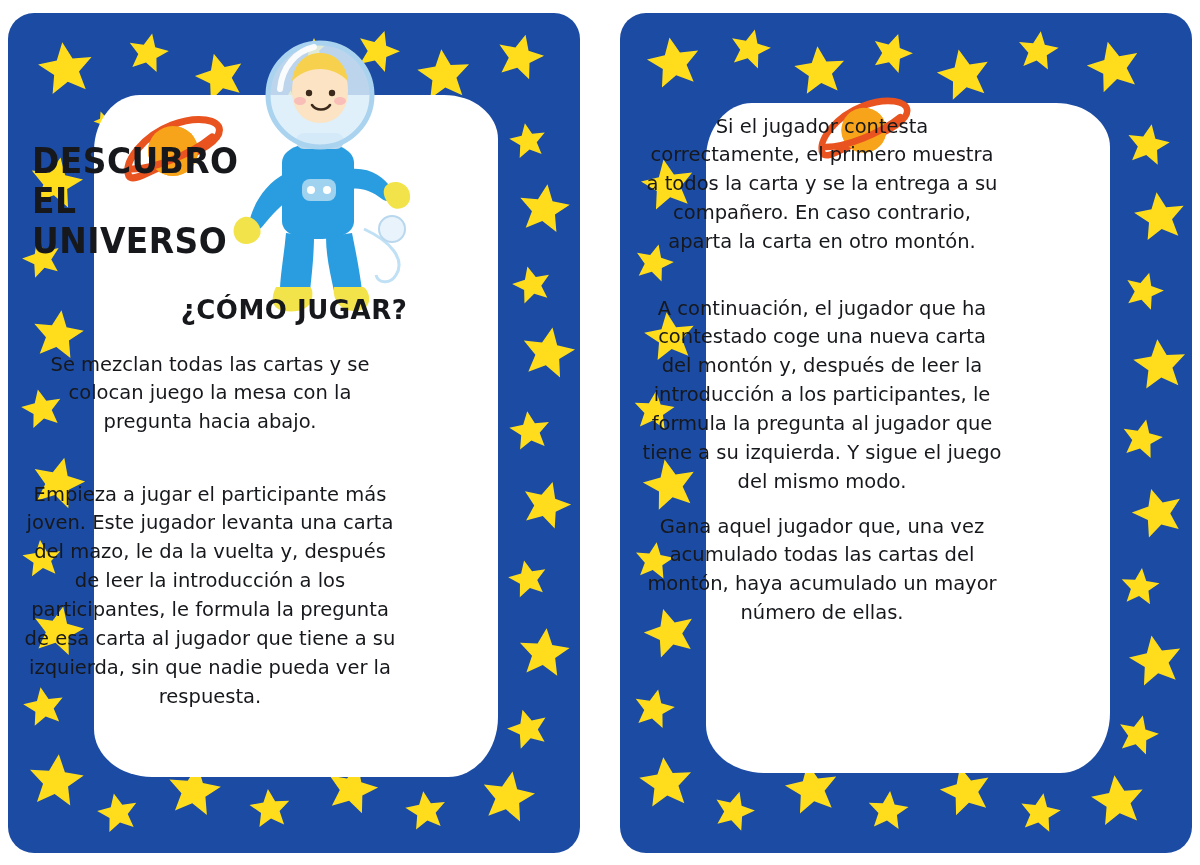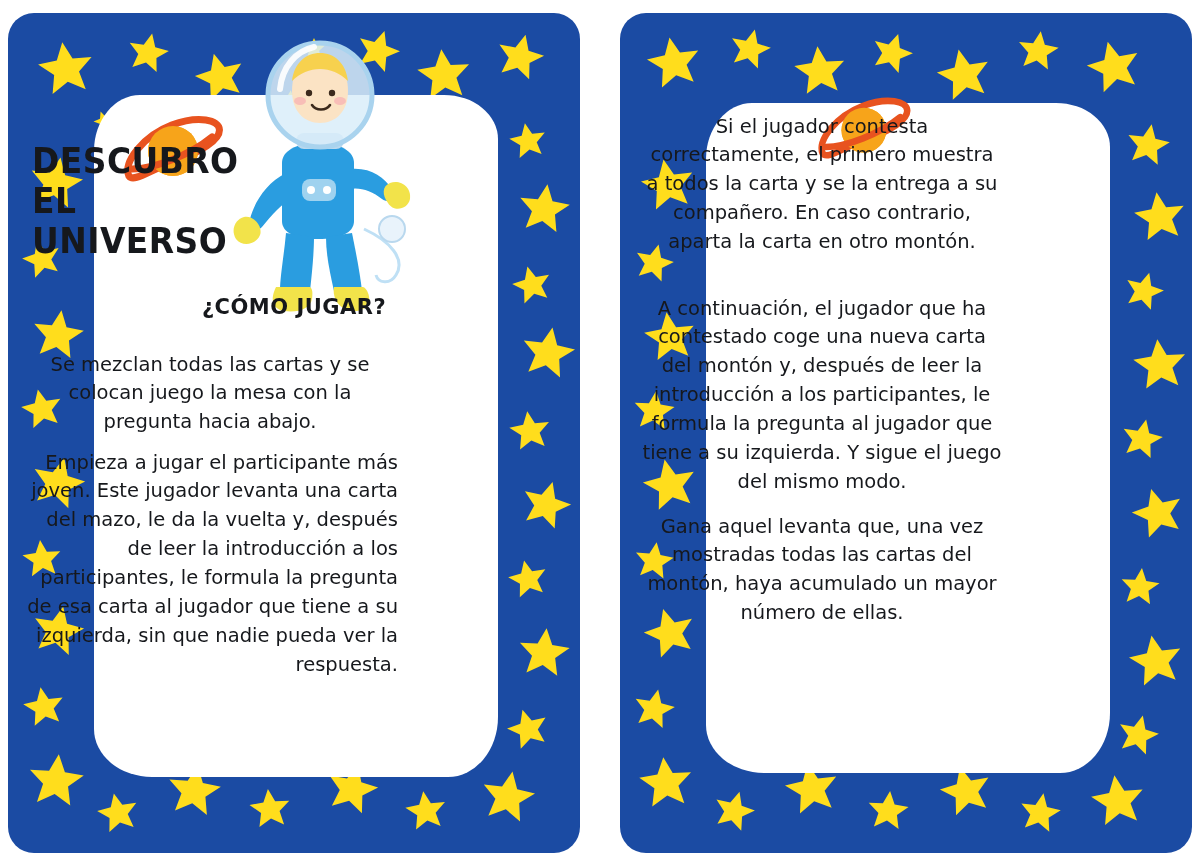--- a/index.html
+++ b/index.html
@@ -88,37 +88,37 @@
   }
   .title .l2 { display:block; }
   .subtitle {
     position: absolute;
     left: 0;
     top: 282px;
     width: 100%;
     text-align: center;
     font-family: "DejaVu Sans", sans-serif;
     font-weight: bold;
-    font-size: 21px;
+    font-size: 26px;
     letter-spacing: 0.5px;
     color: #16181c;
     text-transform: uppercase;
   }
   .body-text {
     position: absolute;
     left: 22px;
     width: 360px;
     text-align: center;
     font-family: "DejaVu Sans", sans-serif;
     font-size: 19.5px;
     line-height: 1.48;
     color: #16181c;
   }
   .card-left .p1 { top: 338px; }
-  .card-left .p2 { top: 436px; left: 14px; width: 376px; text-align: right; }
+  .card-left .p2 { top: 468px; left: 14px; width: 376px; }
   .card-right .p1 { top: 100px; }
   .card-right .p2 { top: 282px; }
   .card-right .p3 { top: 500px; }
 
   
   .astro {
     position: absolute;
     left: 206px;
     top: 20px;
     width: 220px;
@@ -302,17 +302,17 @@
     <div class="content">
       <svg class="planet" style="left:190px; top:78px;" width="104" height="84" viewBox="0 0 110 90">
         <ellipse cx="57" cy="42" rx="24" ry="24" fill="#f7a41a"></ellipse>
         <path d="M10,62 C6,48 28,24 58,16 C86,9 106,16 105,26 C104,36 84,46 58,52 C32,58 14,70 10,62 Z" fill="none" stroke="#e8531f" stroke-width="7" stroke-linecap="round" transform="rotate(-6 57 38)"></path>
         <ellipse cx="57" cy="42" rx="24" ry="24" fill="#f7a41a"></ellipse>
         <path d="M16,60 C38,60 74,46 96,28" fill="none" stroke="#e8531f" stroke-width="7" stroke-linecap="round"></path>
       </svg>
 
       <div class="body-text p1">Si el jugador contesta correctamente, el primero muestra a todos la carta y se la entrega a su compañero. En caso contrario, aparta la carta en otro montón.</div>
       <div class="body-text p2">A continuación, el jugador que ha contestado coge una nueva carta del montón y, después de leer la introducción a los participantes, le formula la pregunta al jugador que tiene a su izquierda. Y sigue el juego del mismo modo.</div>
-      <div class="body-text p3">Gana aquel levanta que, una vez mostradas todas las cartas del montón, haya acumulado un mayor número de ellas.</div>
+      <div class="body-text p3">Gana aquel jugador que, una vez acumulado todas las cartas del montón, haya acumulado un mayor número de ellas.</div>
     </div>
   </div>
 
 </div>
 
 </body></html>

